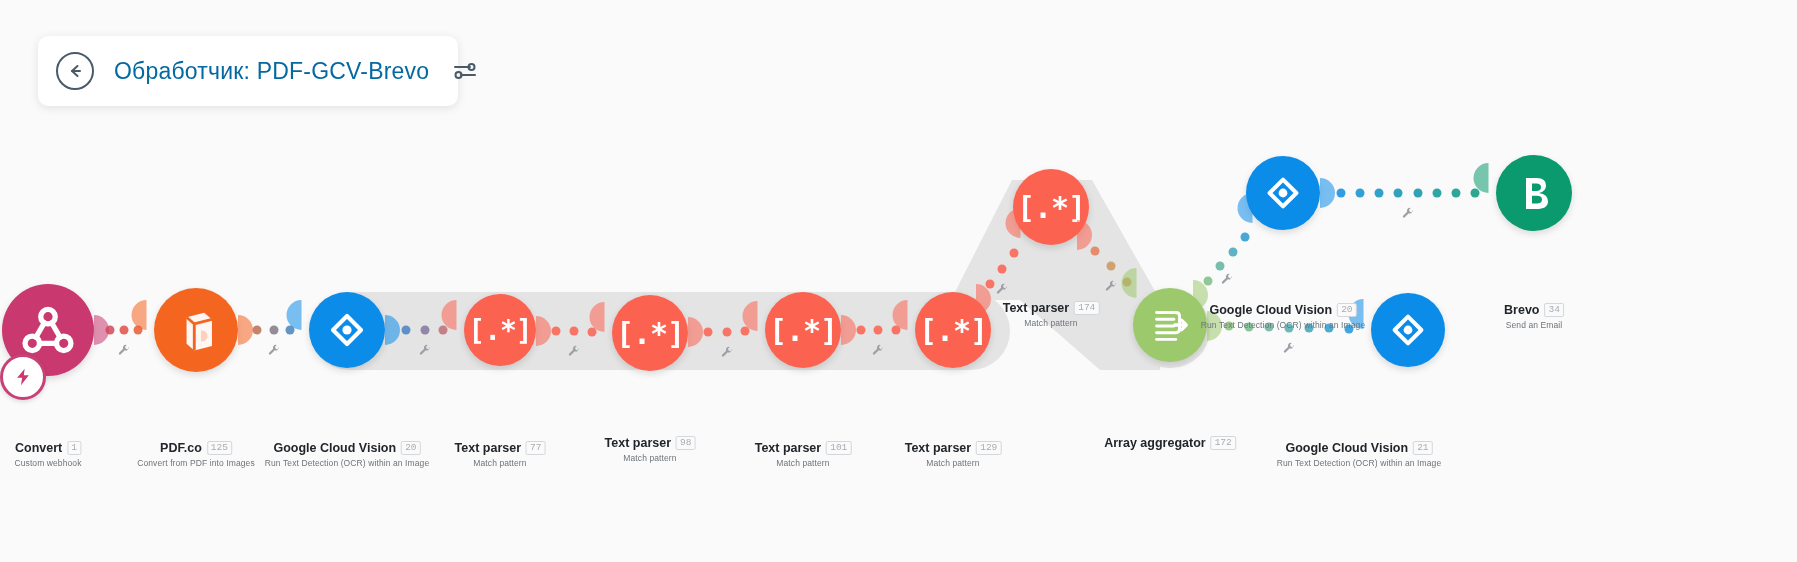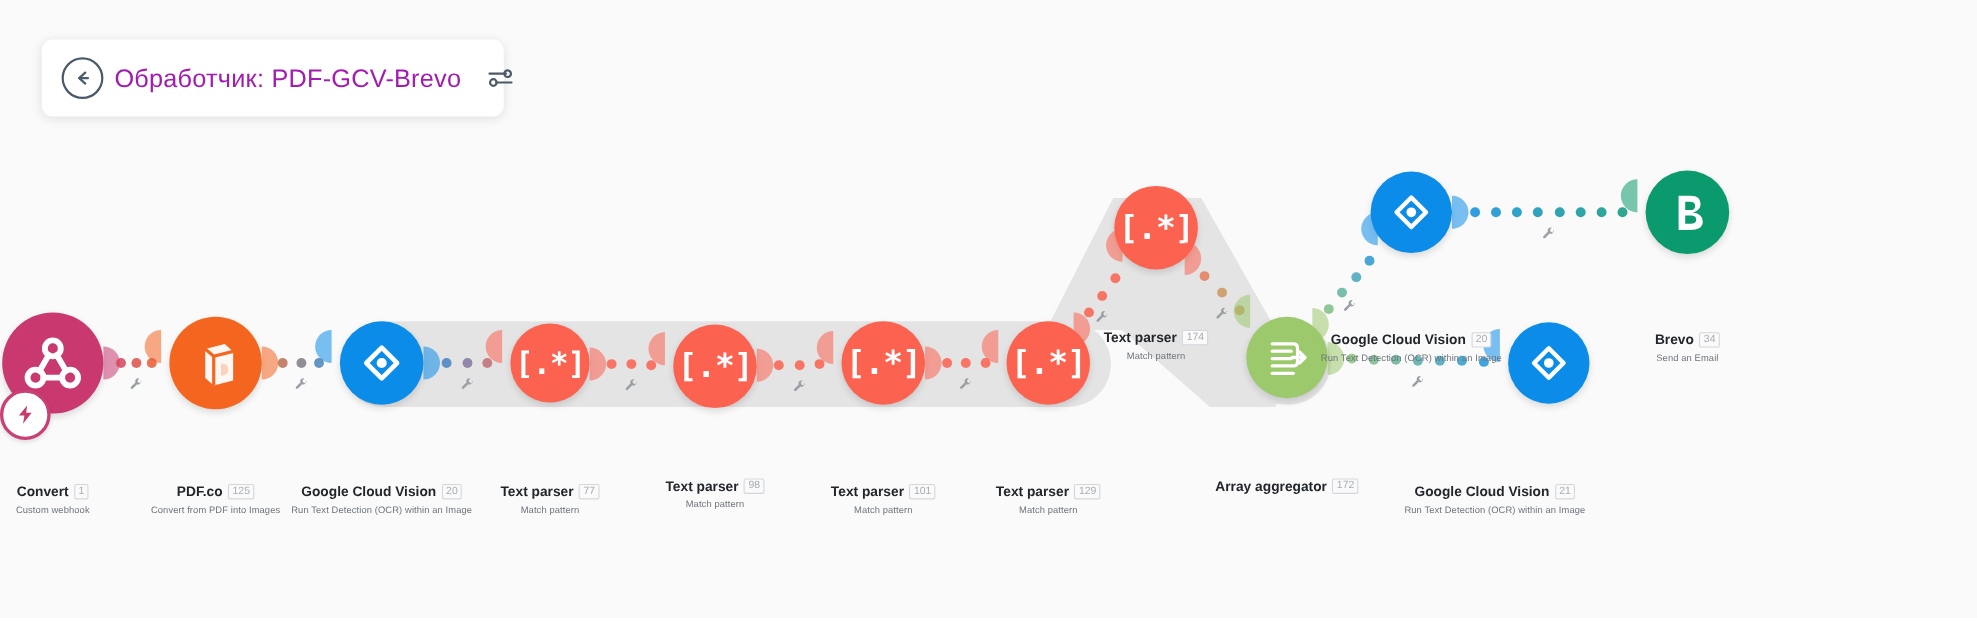--- a/index.html
+++ b/index.html
@@ -23,22 +23,22 @@
     z-index:40;
   }
   .back-btn{
     width:34px;height:34px;border-radius:50%;
     border:2px solid #4b5a68;
     display:flex;align-items:center;justify-content:center;
     flex:0 0 auto;cursor:pointer;
   }
   .back-btn svg{display:block;}
   .header-title{
-    margin-left:10px;
-    font-size:23px;color:#a21caf;
+    margin-left:20px;
+    font-size:23px;color:#0369a1;
     letter-spacing:.2px;white-space:nowrap;
   }
   .settings-btn{
     margin-left:22px;width:28px;height:28px;
     display:flex;align-items:center;justify-content:center;
     cursor:pointer;flex:0 0 auto;
   }
 
   
   #flow{position:absolute;left:0;top:0;width:1797px;height:562px;}
@@ -59,20 +59,21 @@
     font-size:12.5px;font-weight:bold;color:#22262b;
     display:inline-block;vertical-align:middle;
   }
   .lbl .badge{
     display:inline-block;vertical-align:middle;
     margin-left:5px;
     font-size:9.5px;font-weight:normal;color:#a8adb3;
     border:1px solid #d3d7db;border-radius:2px;
     padding:0px 3px 1px 3px;line-height:11px;
     background:#fafafa;
+    font-family:Liberation Mono, monospace;
   }
   .lbl .desc{
     margin-top:2px;font-size:8.5px;color:#6d747b;
     letter-spacing:.1px;
   }
   .wrench{position:absolute;transform:translate(-50%,-50%);
     color:#8e949a;z-index:7;}
   .lightning{
     position:absolute;border-radius:50%;
     background:#ffffff;border:3px solid #c94077;

